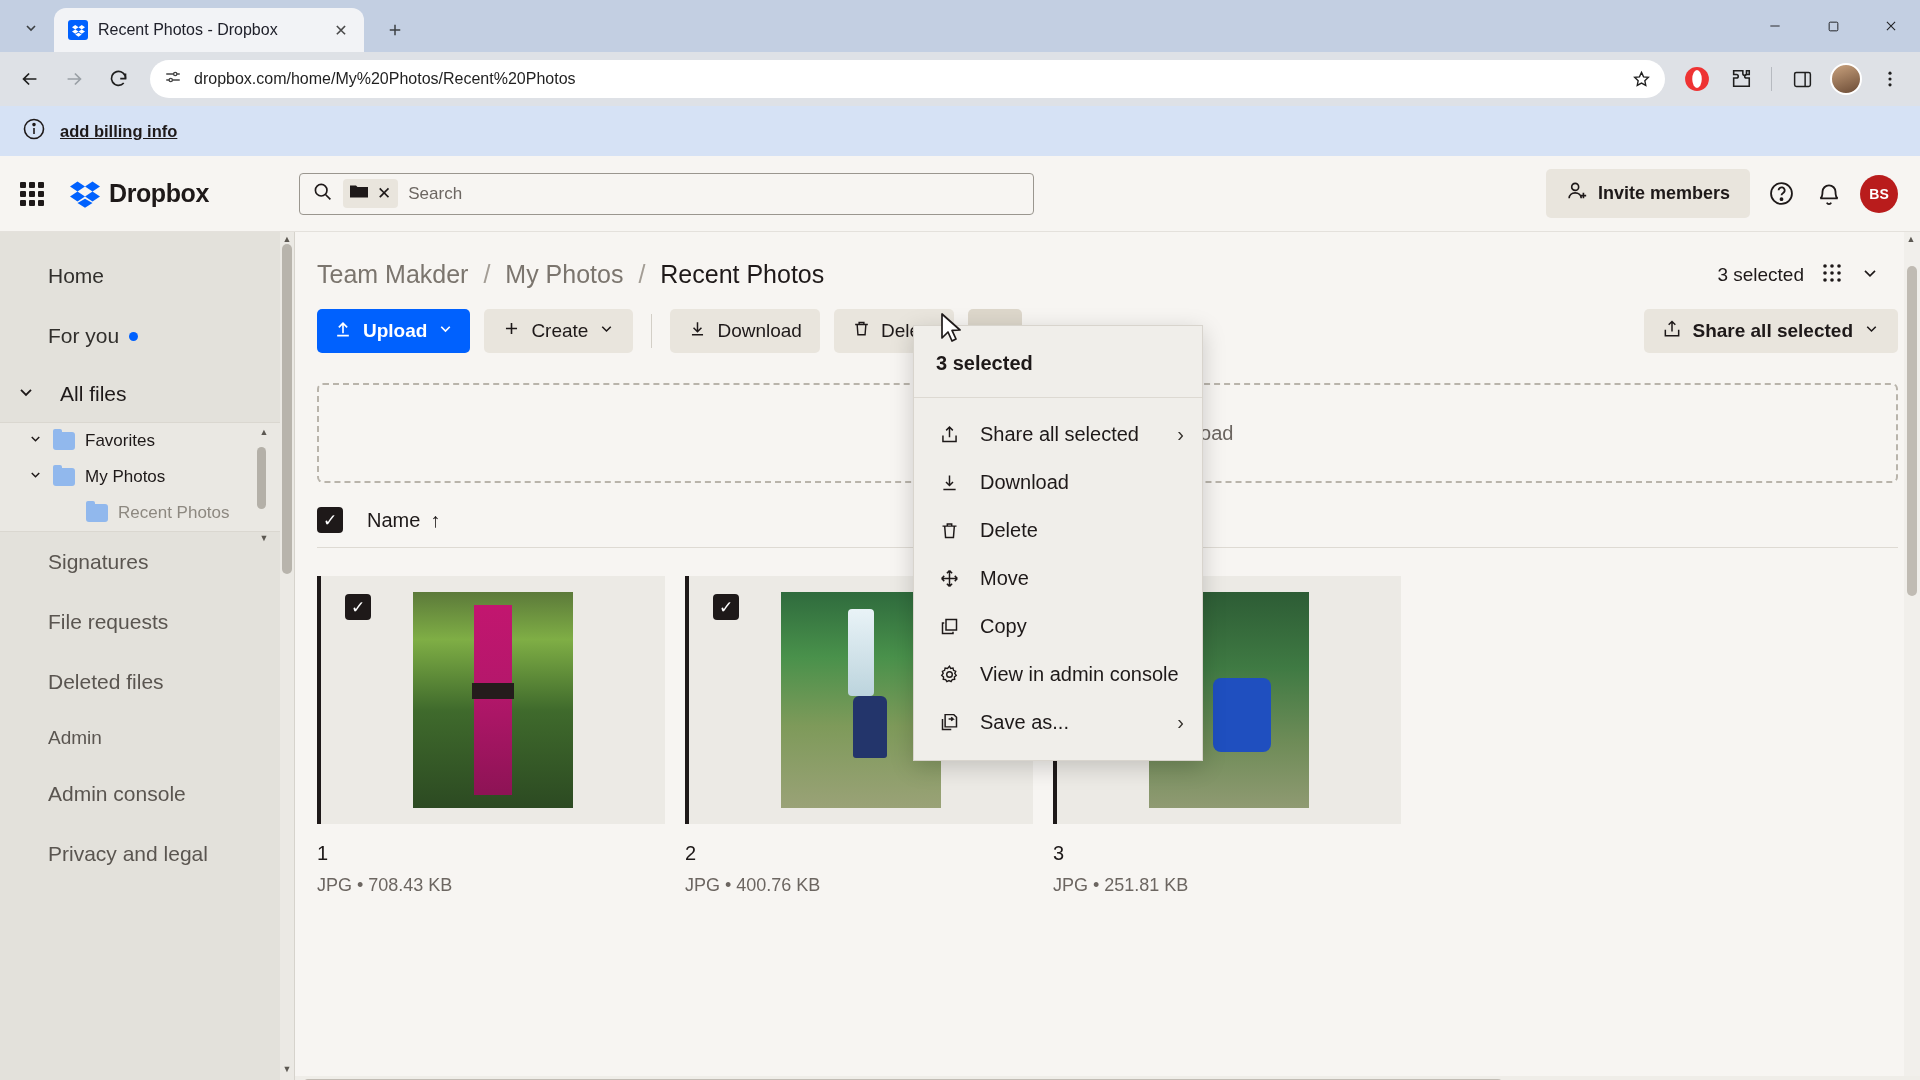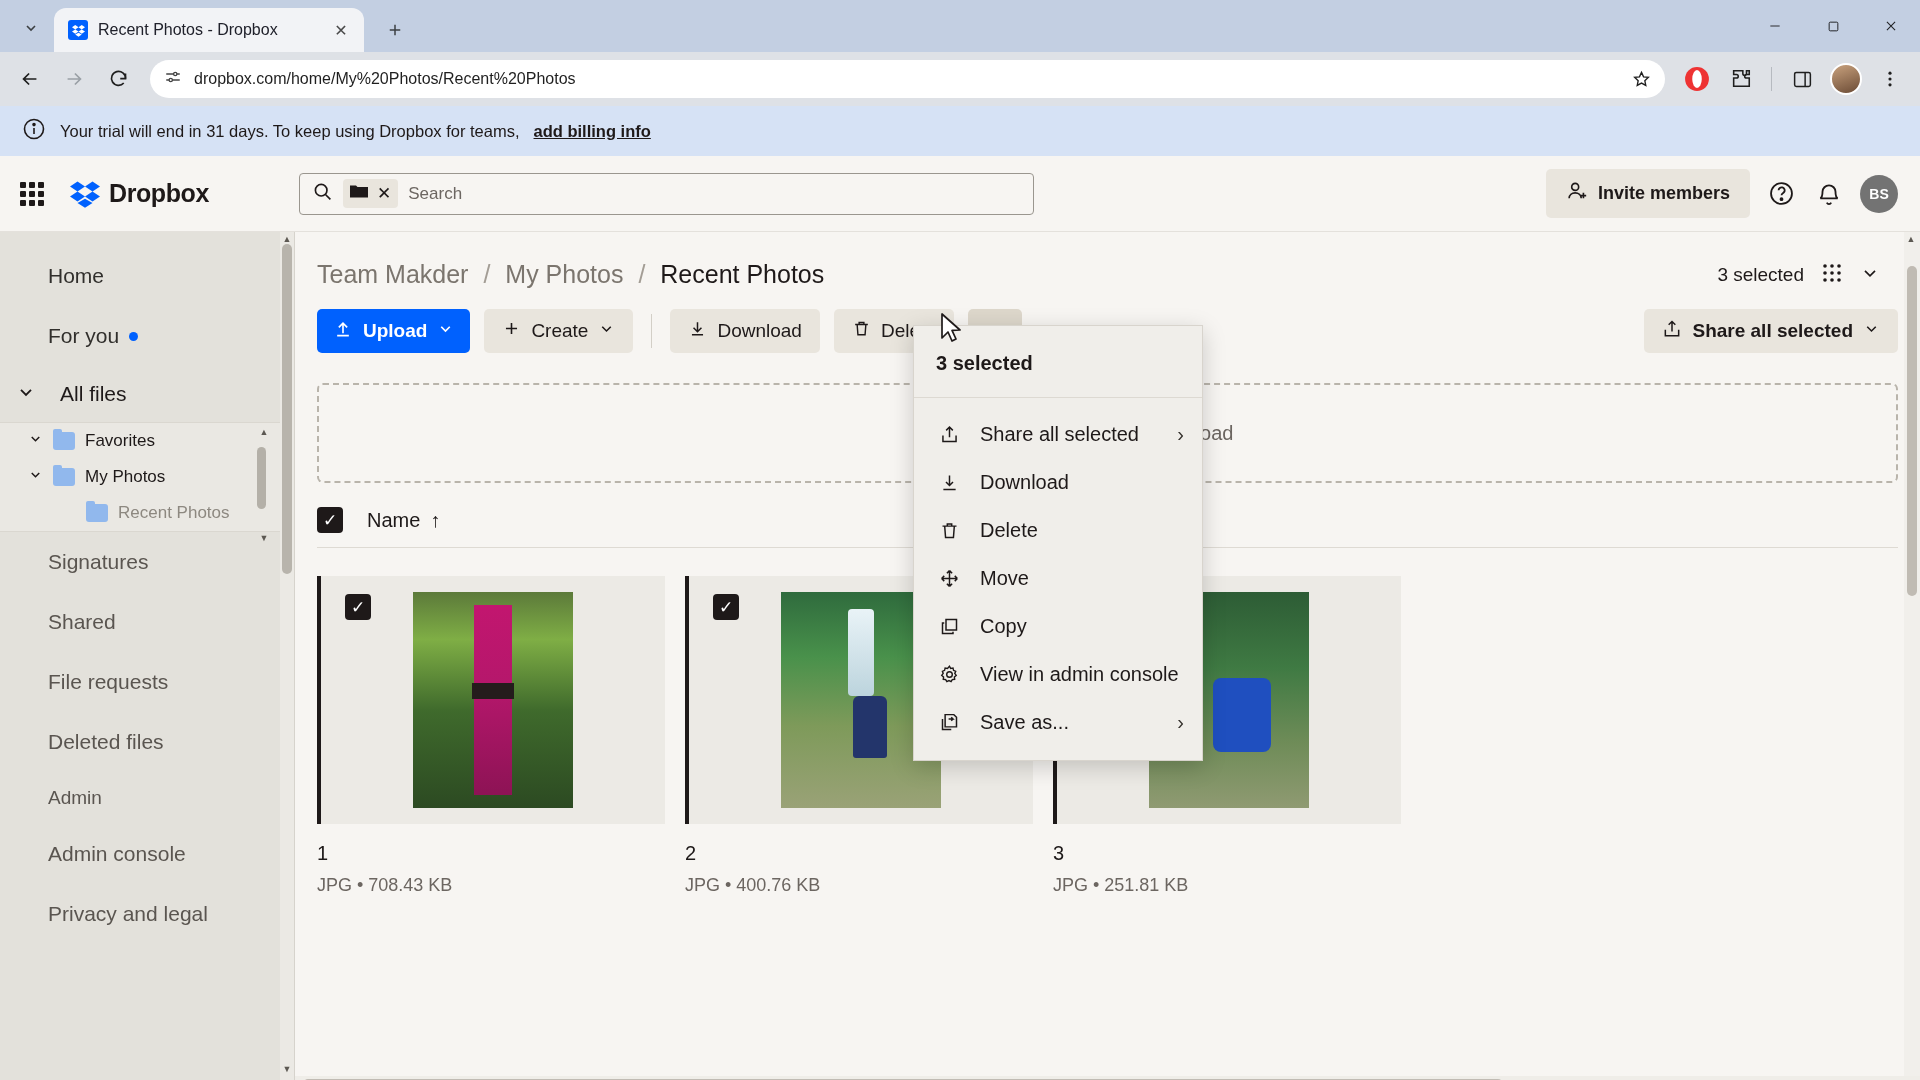--- a/index.html
+++ b/index.html
@@ -86,21 +86,21 @@
     border-radius: 4px; padding: 4px 7px;
   }
   .search-placeholder { color: #6c6661; font-size: 17px; }
   .header-right { margin-left: auto; display: flex; align-items: center; gap: 14px; padding-left: 26px; }
   .invite-btn {
     display: flex; align-items: center; gap: 10px; background: #e9e5dd;
     padding: 11px 20px; border-radius: 5px; font-size: 18px; font-weight: 700; color: #1e1919;
   }
   .hicon { width: 34px; height: 34px; display: flex; align-items: center; justify-content: center; color: #1e1919; }
   .user-badge {
-    width: 38px; height: 38px; border-radius: 50%; background: #737373; color: #fff;
+    width: 38px; height: 38px; border-radius: 50%; background: #b91c1c; color: #fff;
     display: flex; align-items: center; justify-content: center; font-size: 14px; font-weight: 700;
   }
 
   
   .body-split { display: flex; height: calc(1080px - 52px - 54px - 50px - 64px); }
 
   
   .sidebar {
     width: 295px; background: #e3e1db; position: relative; flex: 0 0 auto;
     padding-top: 14px; border-right: 1px solid #d6d3cc;
@@ -324,21 +324,20 @@
   </div>
 
   <div class="trial-banner">
     <span>
       <svg width="24" height="24" viewBox="0 0 24 24" fill="none" stroke="#1e1919" stroke-width="1.6">
           <circle cx="12" cy="12" r="9.5"></circle>
           <path d="M12 11v6"></path>
           <circle cx="12" cy="7.6" r="1" fill="#1e1919"></circle>
         </svg>
     </span>
-    <span>Your trial will end in 31 days. To keep using Dropbox for teams,</span>
     <a href="#">add billing info</a>
   </div>
 
   <div class="db-header">
     <div class="grid-icon">
       <i></i>
         <i></i>
         <i></i>
         <i></i>
         <i></i>
@@ -442,23 +441,20 @@
           <div class="sb-arrow" style="top:-2px;">▲</div>
           <div class="thumb"></div>
           <div class="sb-arrow" style="bottom:-2px;">▼</div>
         </div>
       </div>
 
       <div class="nav-item">
         <span>Signatures</span>
       </div>
       <div class="nav-item">
-        <span>Shared</span>
-      </div>
-      <div class="nav-item">
         <span>File requests</span>
       </div>
       <div class="nav-item">
         <span>Deleted files</span>
       </div>
       <div class="nav-item small">
         <span>Admin</span>
       </div>
       <div class="nav-item">
         <span>Admin console</span>

